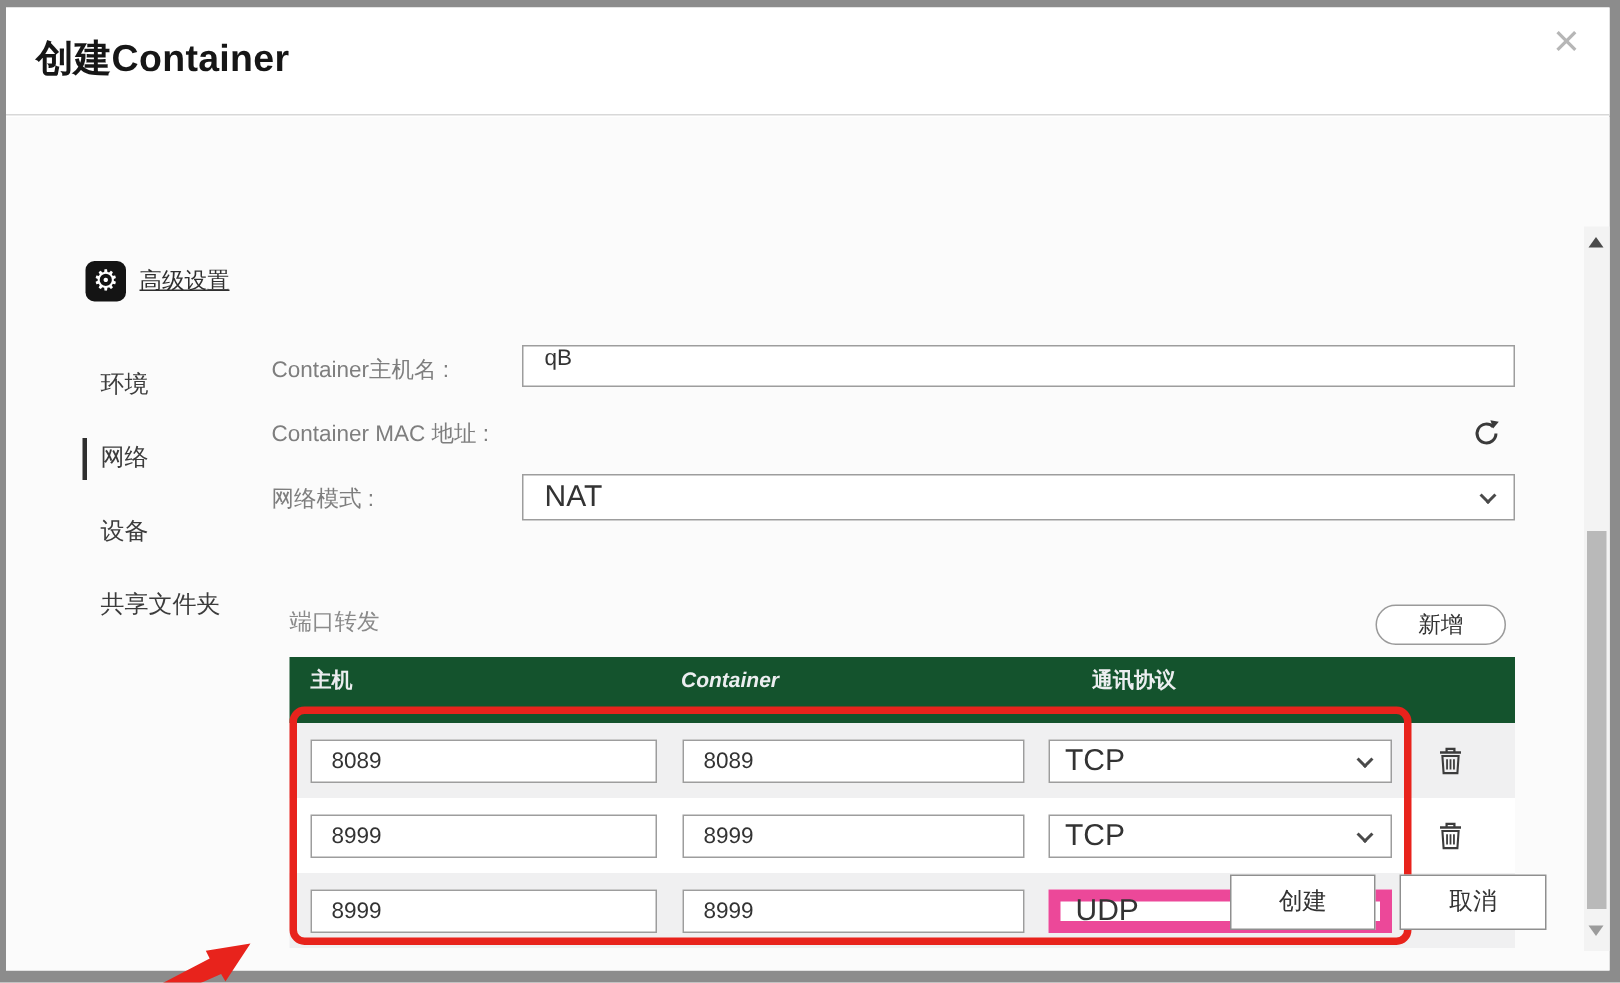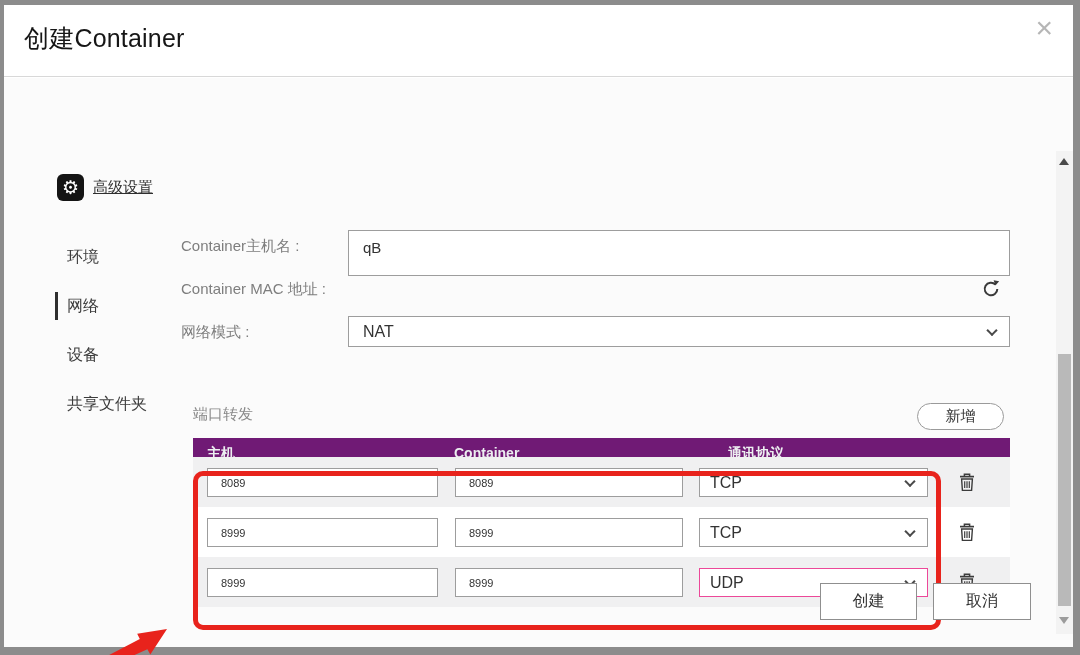--- a/index.html
+++ b/index.html
@@ -3,57 +3,57 @@
 <meta charset="utf-8">
 <style>
   * { margin:0; padding:0; box-sizing:border-box; }
   html,body { width:1080px; height:655px; }
   body { font-family:"Liberation Sans","DejaVu Sans",sans-serif; background:#8c8c8c; position:relative; overflow:hidden; }
 
   .dialog { position:absolute; left:4px; top:5px; width:1069px; height:642px; background:#fff; }
 
   
   .dlg-header { position:absolute; left:0; top:0; width:100%; height:72px; background:#fff; border-bottom:1px solid #d8d8d8; }
-  .dlg-title { position:absolute; left:20px; top:17px; font-size:25px; font-weight:normal; color:#161616; letter-spacing:.2px; }
+  .dlg-title { position:absolute; left:20px; top:17px; font-size:25px; font-weight:bold; color:#161616; letter-spacing:.2px; }
   .dlg-close { position:absolute; right:20px; top:6px; font-size:30px; color:#b6b6b6; cursor:pointer; line-height:34px; }
 
   
   .content { position:absolute; left:0; top:73px; width:100%; height:569px; background:#fbfbfb; }
 
   .adv { position:absolute; left:53px; top:96px; display:flex; align-items:center; gap:9px; cursor:pointer; }
   .gear-badge { width:27px; height:27px; background:#141414; border-radius:6px; color:#fff; display:flex; align-items:center; justify-content:center; font-size:19px; }
   .adv-label { font-size:15px; color:#2f2f2f; text-decoration:underline; }
 
   .side-item { position:absolute; left:63px; font-size:16px; color:#3c3c3c; cursor:pointer; line-height:22px; }
   .side-indicator { position:absolute; left:51px; top:214px; width:3px; height:28px; background:#2f2f2f; }
 
   .f-label { position:absolute; left:177px; font-size:15px; color:#7e7e7e; }
-  .f-input { position:absolute; left:344px; width:662px; height:46px; border:1px solid #9d9d9d; background:#fff; font-size:15px; color:#333; padding:0 34px 12px 14px; font-family:inherit; }
+  .f-input { position:absolute; left:344px; width:662px; height:28px; border:1px solid #9d9d9d; background:#fff; font-size:15px; color:#333; padding:0 34px 12px 14px; font-family:inherit; }
   .f-input.dim { color:#b1b1b1; }
   .refresh-btn { position:absolute; left:976px; top:200px; width:22px; height:22px; cursor:pointer; }
-  .selectbox { position:absolute; background:#fff; border:1px solid #9d9d9d; font-size:16px; color:#333; display:flex; align-items:center; padding-left:14px; cursor:pointer; }
+  .selectbox { position:absolute; background:#fff; border:1px solid #9d9d9d; font-size:20px; color:#333; display:flex; align-items:center; padding-left:14px; cursor:pointer; }
   .selectbox .chev { position:absolute; right:13px; top:50%; width:8px; height:8px; border-right:2px solid #4a4a4a; border-bottom:2px solid #4a4a4a; transform:translateY(-70%) rotate(45deg); }
   .net-select { left:344px; top:238px; width:662px; height:31px; }
 
   .nat-note { position:absolute; left:364px; top:286px; font-size:15px; color:#43729f; }
 
   .pf-label { position:absolute; left:189px; top:327px; font-size:15px; color:#8a8a8a;font-family:Liberation Mono, monospace; }
   .add-btn { position:absolute; left:913px; top:325px; width:87px; height:27px; border:1px solid #9a9a9a; border-radius:14px; background:#fff; font-size:15px; color:#333; font-family:inherit; cursor:pointer; }
 
   .ptable { position:absolute; left:189px; top:360px; width:817px; }
-  .ptable-head { position:relative; height:19px; background:#701a75; }
+  .ptable-head { position:relative; height:44px; background:#14532d; }
   .ptable-head span { position:absolute; top:0; line-height:31px; font-size:14px; font-weight:bold; color:#eceef0; }
-  .col-host { left:14px; } .col-container { left:261px; } .col-proto { left:507px;margin-left:28px; }
+  .col-host { left:14px; } .col-container { left:261px;font-style:italic; } .col-proto { left:507px;margin-left:28px; }
   .prow { position:relative; height:50px; background:#fff; }
   .prow.striped { background:#f0f0f1; }
-  .prow input { position:absolute; top:11px; height:29px; border:1px solid #9d9d9d; background:#fff; font-size:11px; color:#333; padding:0 10px 0 13px; font-family:inherit; }
+  .prow input { position:absolute; top:11px; height:29px; border:1px solid #9d9d9d; background:#fff; font-size:15px; color:#333; padding:0 10px 0 13px; font-family:inherit; }
   .prow .in-host { left:14px; width:231px; }
   .prow .in-container { left:262px; width:228px; }
   .prow .proto-select { top:11px; left:506px; width:229px; height:29px;padding-left:10px; }
-  .prow .proto-select.focused { border:1px solid #ec4899; }
+  .prow .proto-select.focused { border:8px solid #ec4899; }
   .prow .trash { position:absolute; left:765px; top:15px; width:18px; height:20px; cursor:pointer; }
 
   
   .red-rect { position:absolute; left:189px; top:393px; width:748px; height:159px; border:5px solid #e8231c; border-radius:10px; pointer-events:none; }
   .red-arrow { position:absolute; left:0; top:542px; pointer-events:none; }
 
   
   .ft-btn { position:absolute; top:578px; height:37px; background:#fff; border:1px solid #8f8f8f; font-size:16px; color:#333; font-family:inherit; cursor:pointer; }
   .btn-create { left:816px; width:97px; }
   .btn-cancel { left:929px; width:98px; }

